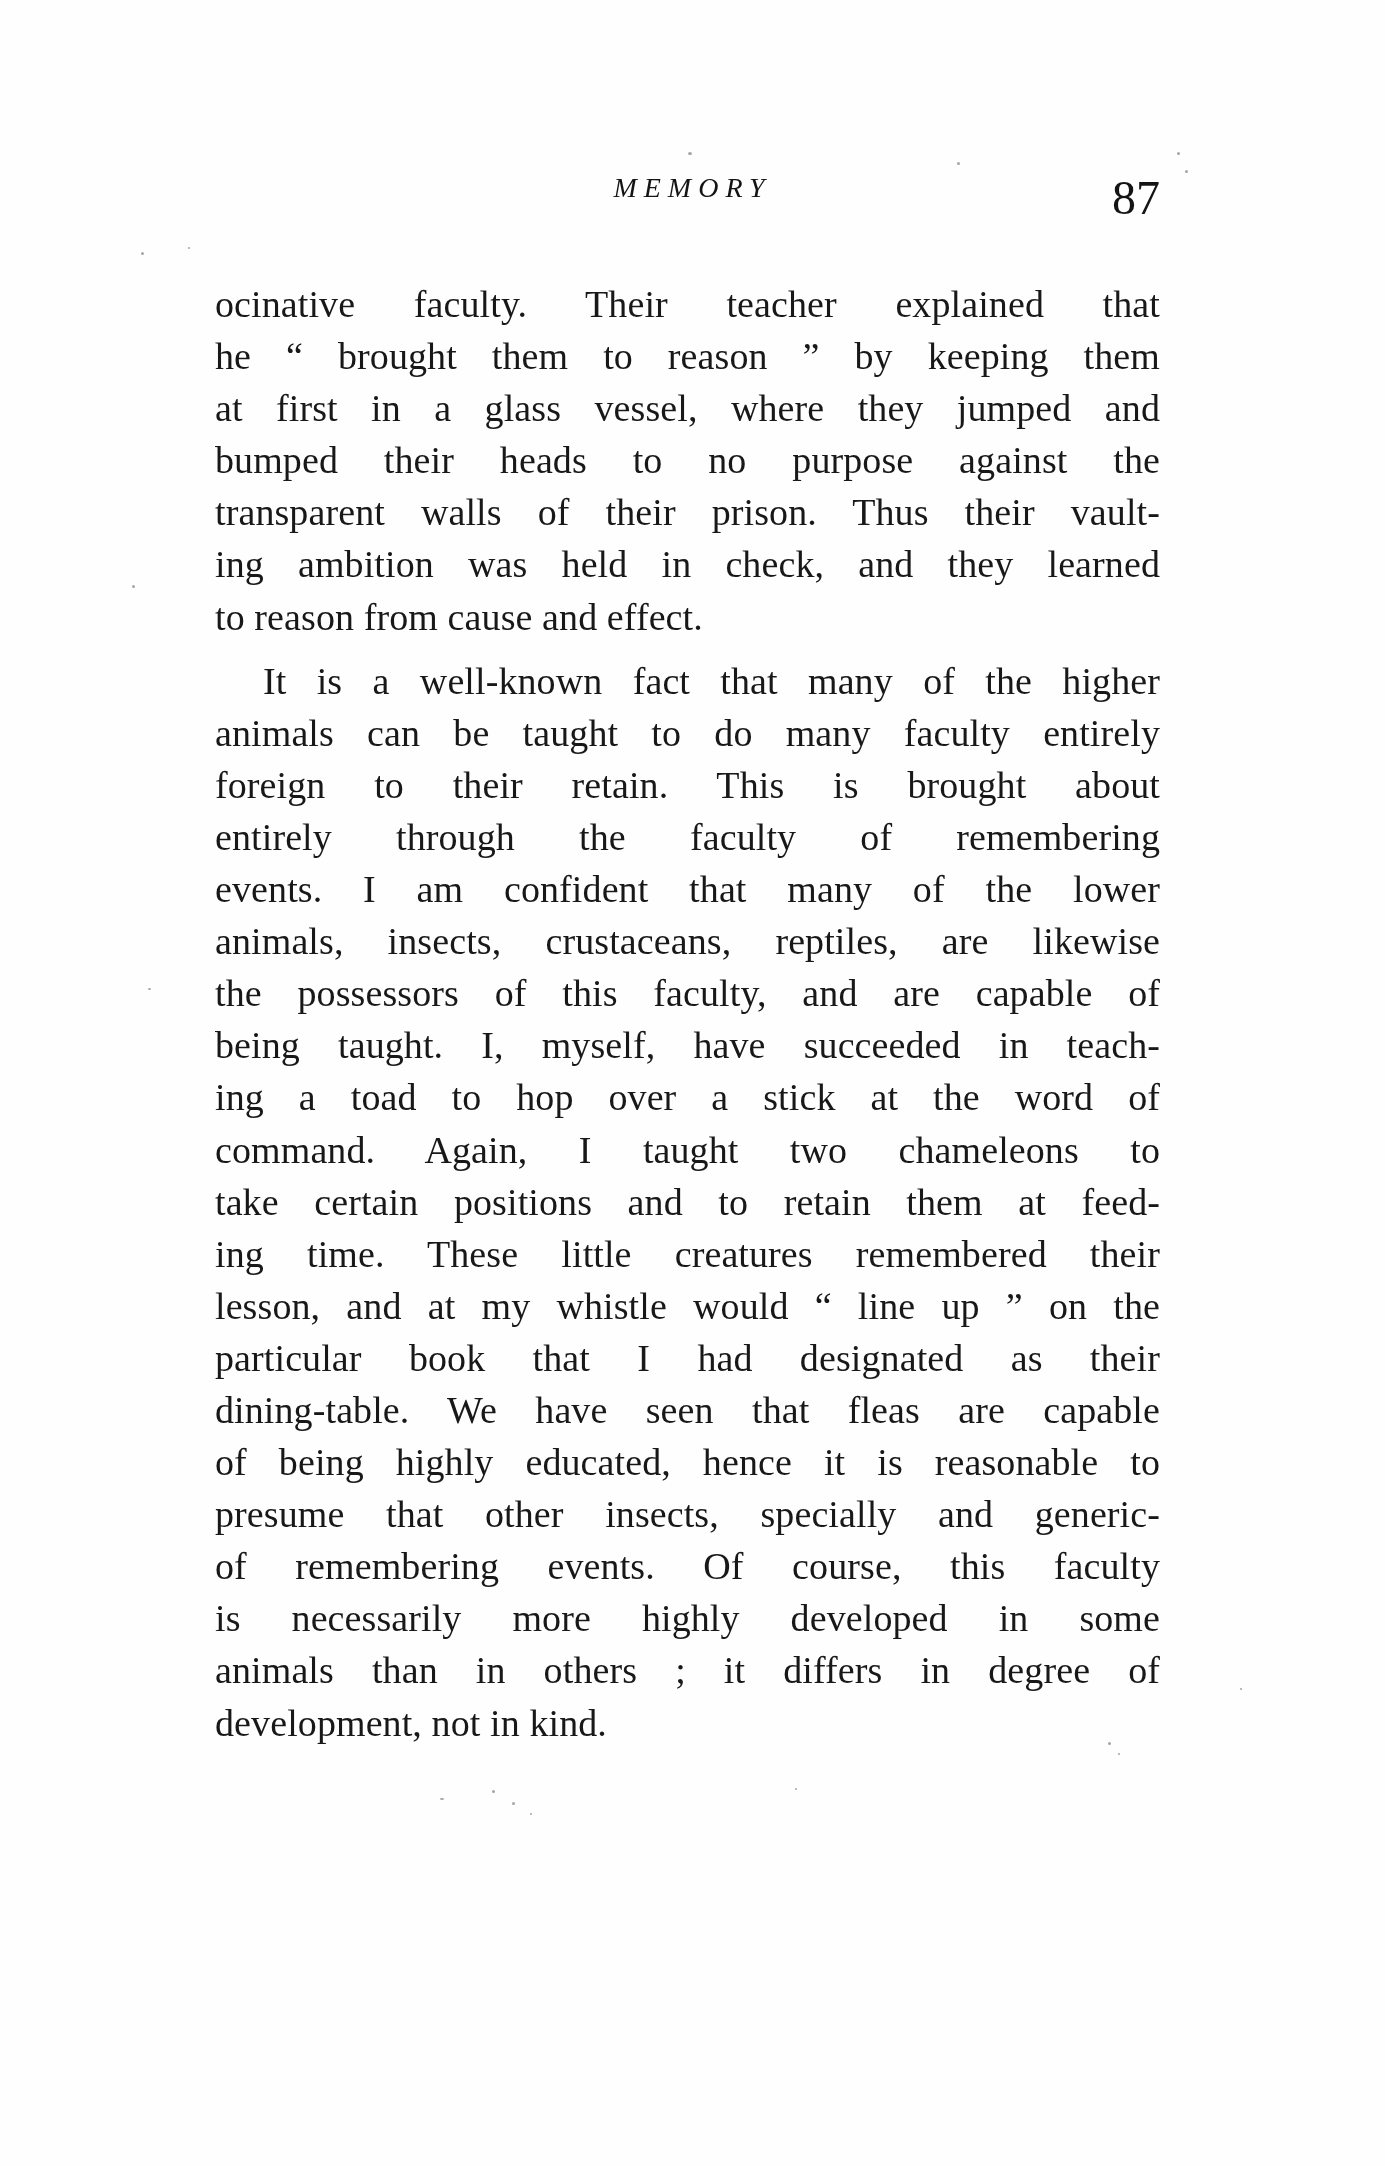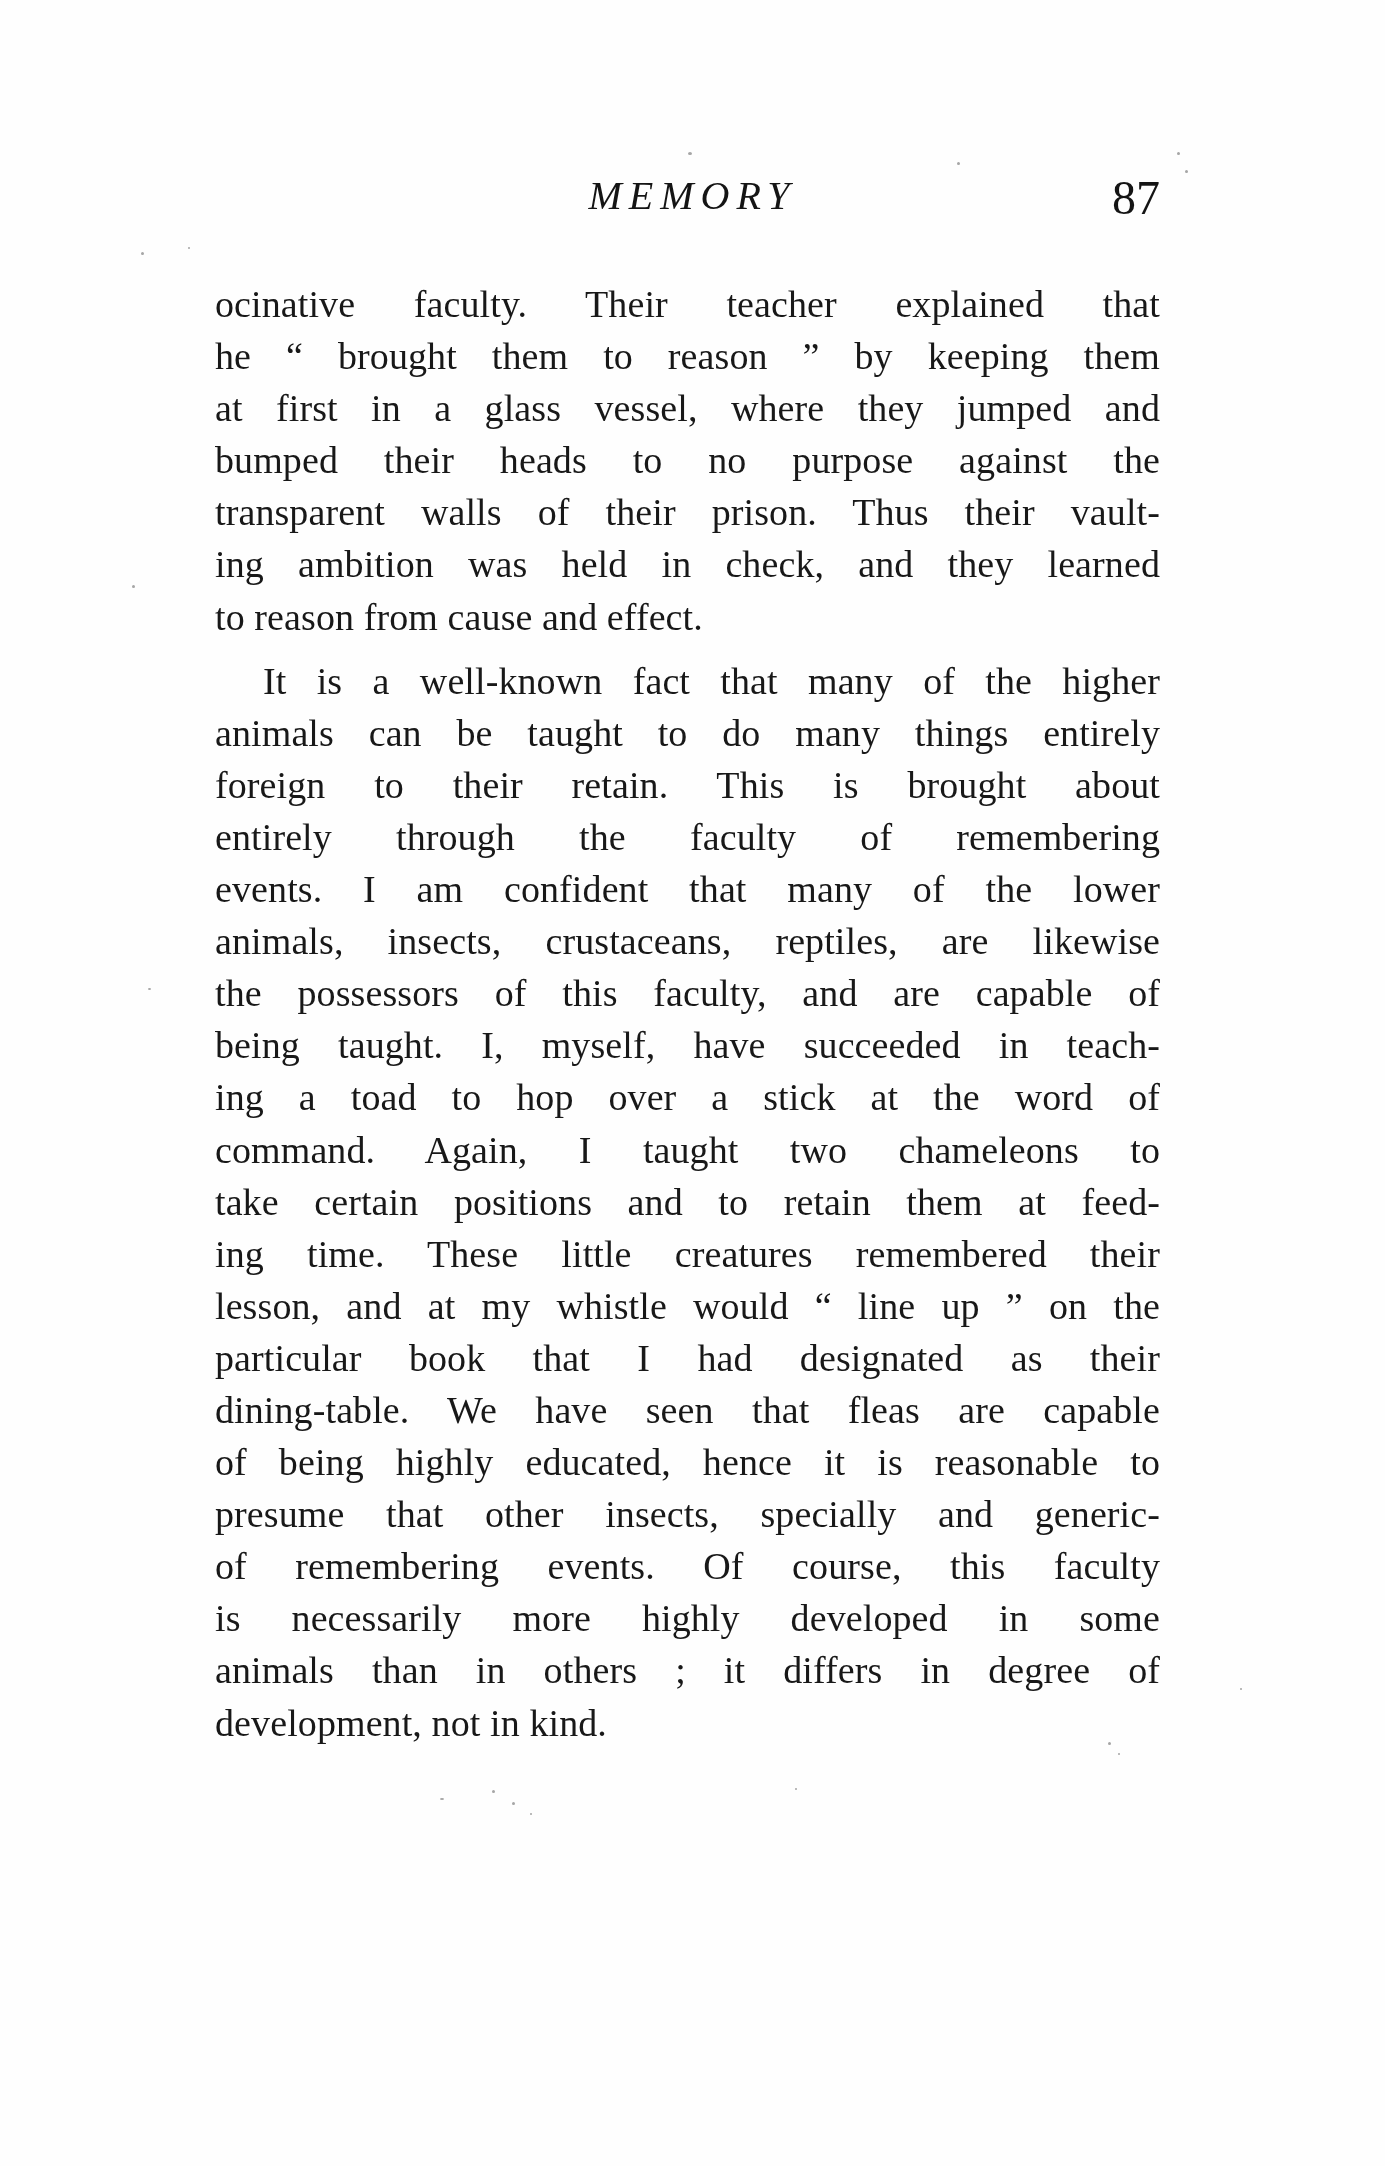--- a/index.html
+++ b/index.html
@@ -23,21 +23,21 @@
     left: 0;
     width: 100%;
     height: 44px;
   }
   .running-title {
     position: absolute;
     left: 0;
     width: 100%;
     text-align: center;
     font-style: italic;
-    font-size: 40px;
+    font-size: 28px;
     letter-spacing: 7px;
     color: #141414;
   }
   .page-number {
     position: absolute;
     top: -2px;
     left: 1112px;
     width: 52px;
     text-align: left;
     font-size: 48px;
@@ -89,21 +89,21 @@
       <div class="line">ocinative faculty.  Their teacher explained that</div>
       <div class="line">he “ brought them to reason ” by keeping them</div>
       <div class="line">at first in a glass vessel, where they jumped and</div>
       <div class="line">bumped their heads to no purpose against the</div>
       <div class="line">transparent walls of their prison.  Thus their vault-</div>
       <div class="line">ing ambition was held in check, and they learned</div>
       <div class="line flush">to reason from cause and effect.</div>
     </div>
     <div class="para">
       <div class="line indent">It is a well-known fact that many of the higher</div>
-      <div class="line">animals can be taught to do many things entirely</div>
+      <div class="line">animals can be taught to do many faculty entirely</div>
       <div class="line">foreign to their retain.  This is brought about</div>
       <div class="line">entirely through the faculty of remembering</div>
       <div class="line">events.  I am confident that many of the lower</div>
       <div class="line">animals, insects, crustaceans, reptiles, are likewise</div>
       <div class="line">the possessors of this faculty, and are capable of</div>
       <div class="line">being taught.  I, myself, have succeeded in teach-</div>
       <div class="line">ing a toad to hop over a stick at the word of</div>
       <div class="line">command.  Again, I taught two chameleons to</div>
       <div class="line">take certain positions and to retain them at feed-</div>
       <div class="line">ing time.  These little creatures remembered their</div>

